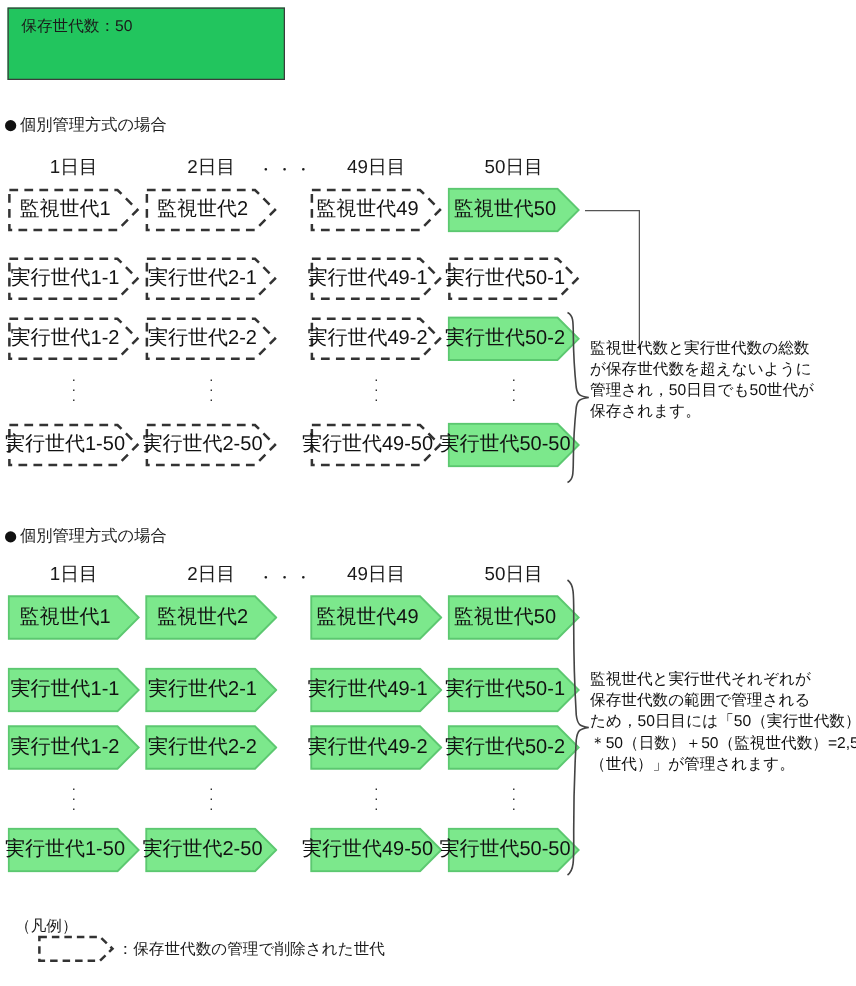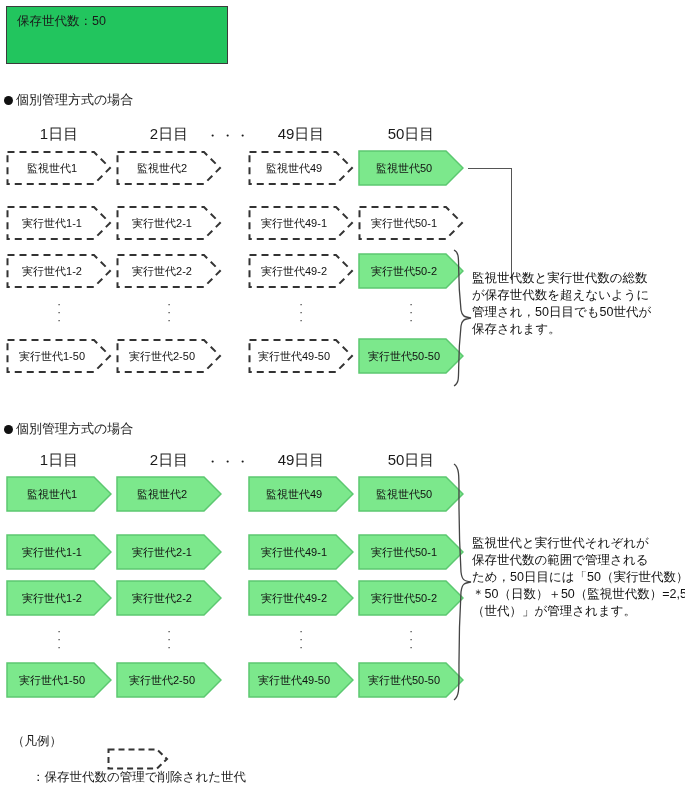--- a/index.html
+++ b/index.html
@@ -84,21 +84,21 @@
   }
   .cell .cell-label {
     position: absolute;
     left: 0;
     top: 0;
     width: 92px;
     height: 36px;
     display: flex;
     align-items: center;
     justify-content: center;
-    font-size: 11px;
+    font-size: 16px;
     line-height: 14px;
     white-space: nowrap;
     color: #111;
   }
 
   
   .vdots {
     position: absolute;
     width: 106px;
     text-align: center;
@@ -463,20 +463,20 @@
 
 <div class="annot" style="left:472px; top:535px; width:220px;">
   <div>監視世代と実行世代それぞれが</div>
   <div>保存世代数の範囲で管理される</div>
   <div>ため，50日目には「50（実行世代数）</div>
   <div>＊50（日数）＋50（監視世代数）=2,550</div>
   <div>（世代）」が管理されます。</div>
 </div>
 
 <div class="legend-title" style="left:12px; top:734px;">（凡例）</div>
-<div class="legend-row" style="left:30px; top:748px;flex-direction:column;">
+<div class="legend-row" style="left:30px; top:748px;">
   <div class="legend-shape">
     <svg width="62" height="22" viewBox="0 0 62 22">
       <path d="M1.5 1.5 H50 L60 11 L50 20.5 H1.5 Z" fill="#ffffff" stroke="#333333" stroke-width="2" stroke-dasharray="6,4"></path>
     </svg>
   </div>
   <div class="legend-text">：保存世代数の管理で削除された世代</div>
 </div>
 
 </body></html>

